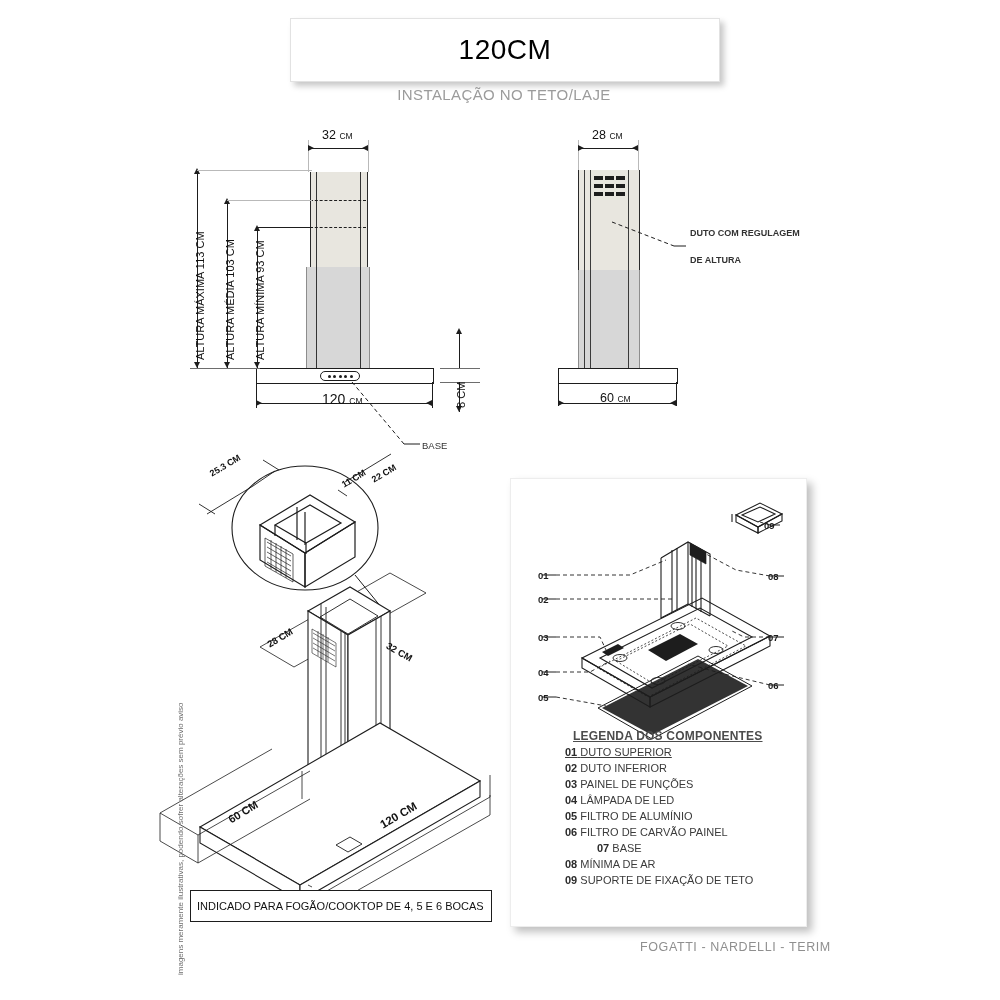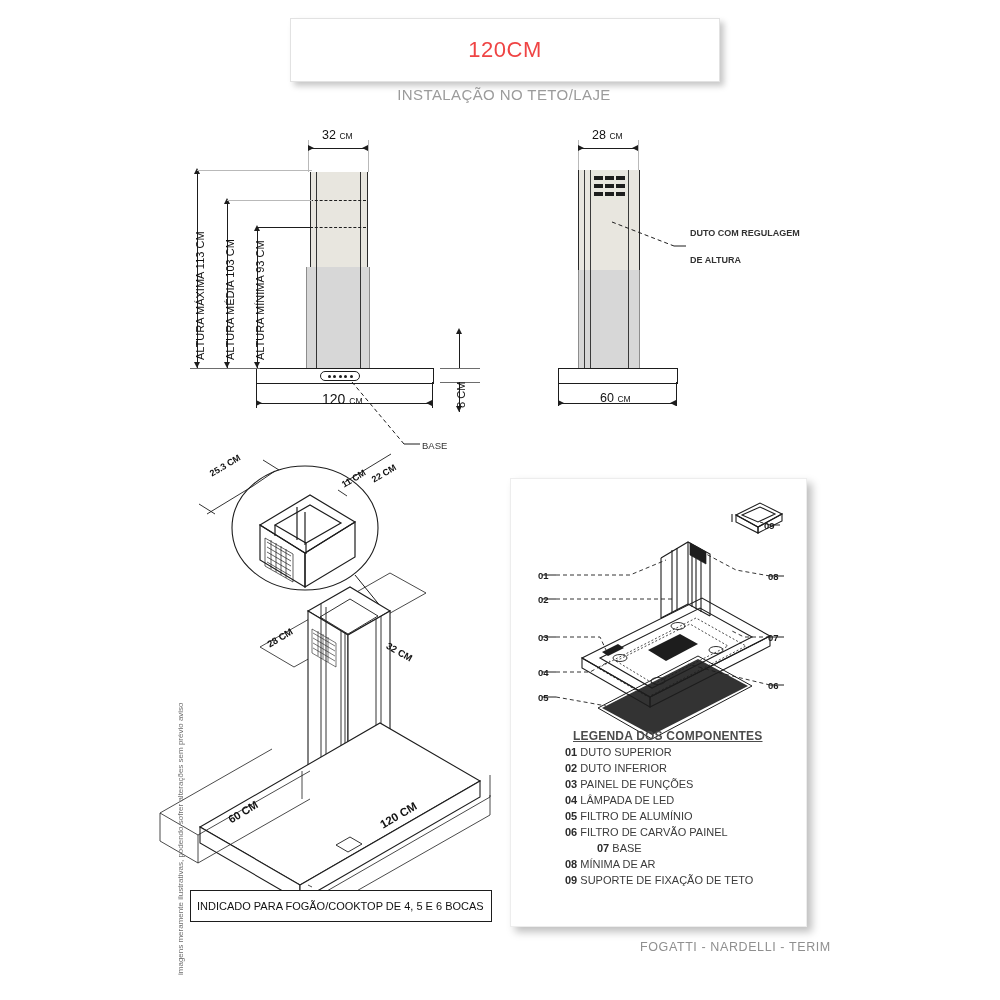--- a/index.html
+++ b/index.html
@@ -6,21 +6,21 @@
   body{width:1000px;height:1000px;position:relative;overflow:hidden;
        font-family:"Liberation Sans","DejaVu Sans",sans-serif;color:#1a1a1a;}
 
   .abs{position:absolute;}
 
   
   #header-box{left:290px;top:18px;width:428px;height:62px;background:#ffffff;
       border:1px solid #e2e2e2;box-shadow:4px 4px 6px rgba(0,0,0,.22);
       display:flex;flex-direction:column;align-items:center;justify-content:center;}
   #header-title-l1{font-size:23px;color:#9b9b9b;letter-spacing:.5px;line-height:1.15;}
-  #header-title-l2{font-size:22px;color:#ef4444;letter-spacing:.5px;line-height:1.15;}
+  #header-title-l2{font-size:28px;color:#000000;letter-spacing:.5px;line-height:1.15;}
   #header-sub{left:290px;top:86px;width:428px;text-align:center;font-size:15px;color:#9b9b9b;letter-spacing:.4px;}
 
   
   .ln{position:absolute;background:#1d1d1d;}
   .hln{height:1px;}
   .vln{width:1px;}
   .lt{background:#b9b9b9;}
   .dash-h{position:absolute;height:0;border-top:1px dashed #1d1d1d;}
 
   .dimtxt{position:absolute;font-size:12.5px;color:#111;white-space:nowrap;}
@@ -403,21 +403,21 @@
   <div class="callout" style="left:538px;top:667px;">04</div>
   <div class="callout" style="left:538px;top:692px;">05</div>
   <div class="callout" style="left:768px;top:680px;">06</div>
   <div class="callout" style="left:768px;top:632px;">07</div>
   <div class="callout" style="left:768px;top:571px;">08</div>
   <div class="callout" style="left:764px;top:520px;">09</div>
 </div>
 
 <div id="legend-title">LEGENDA DOS COMPONENTES</div>
 <div>
-  <div class="leg-row" style="top:746px;"><b>01</b> <span>DUTO SUPERIOR</span></div>
+  <div class="leg-row" style="top:746px;text-decoration:underline;"><b>01</b> <span>DUTO SUPERIOR</span></div>
   <div class="leg-row" style="top:762px;"><b>02</b> <span>DUTO INFERIOR</span></div>
   <div class="leg-row" style="top:778px;"><b>03</b> <span>PAINEL DE FUNÇÕES</span></div>
   <div class="leg-row" style="top:794px;"><b>04</b> <span>LÂMPADA DE LED</span></div>
   <div class="leg-row" style="top:810px;"><b>05</b> <span>FILTRO DE ALUMÍNIO</span></div>
   <div class="leg-row" style="top:826px;"><b>06</b> <span>FILTRO DE CARVÃO PAINEL</span></div>
   <div class="leg-row" style="top:842px;margin-left:32px;"><b>07</b> <span>BASE</span></div>
   <div class="leg-row" style="top:858px;"><b>08</b> <span>MÍNIMA DE AR</span></div>
   <div class="leg-row" style="top:874px;"><b>09</b> <span>SUPORTE DE  FIXAÇÃO DE TETO</span></div>
 </div>
 

